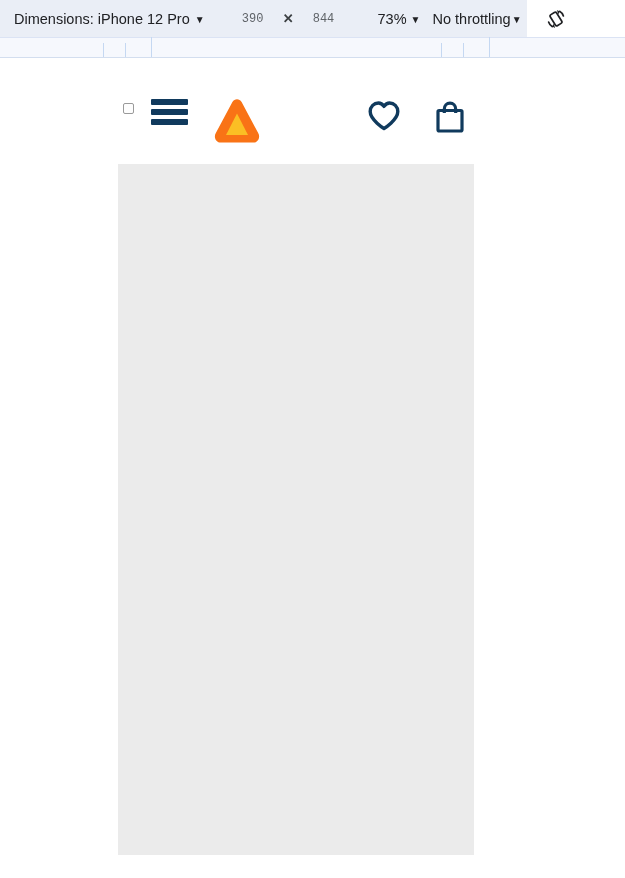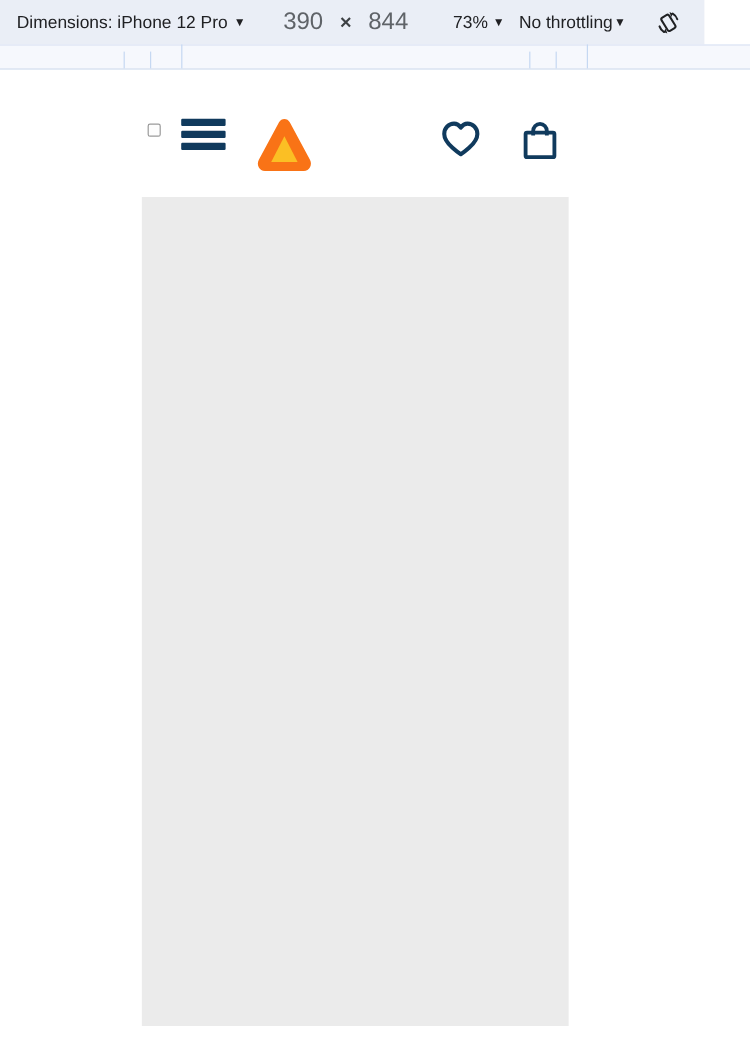--- a/index.html
+++ b/index.html
@@ -12,21 +12,21 @@
     height: 878px;
     font-family: "Liberation Sans", sans-serif;
     overflow: hidden;
     position: relative;
   }
 
   
   #device-toolbar {
     position: absolute;
     left: 0; top: 0;
-    width: 587px;
+    width: 527px;
     height: 37px;
     background: #eaeef6;
     display: flex;
     align-items: center;
     box-sizing: border-box;
   }
 
   .dt-item {
     display: flex;
     align-items: center;
@@ -48,26 +48,26 @@
     font-size: 10px;
     line-height: 1;
     position: relative;
     top: 1px;
     color: #202124;
   }
 
   .size-field {
     width: 52px;
     text-align: center;
-    font-size: 20px;
+    font-size: 12px;
     color: #5f6368;
     background: transparent;
     border: none;
     outline: none;
-    font-family: Liberation Sans, sans-serif;
+    font-family: Liberation Mono, monospace;
     padding: 0;
     cursor: text;
   }
 
   #width-field { margin-left: 22px; }
 
   #size-separator {
     color: #3c4043;
     font-size: 13px;
     margin: 0 4px;

